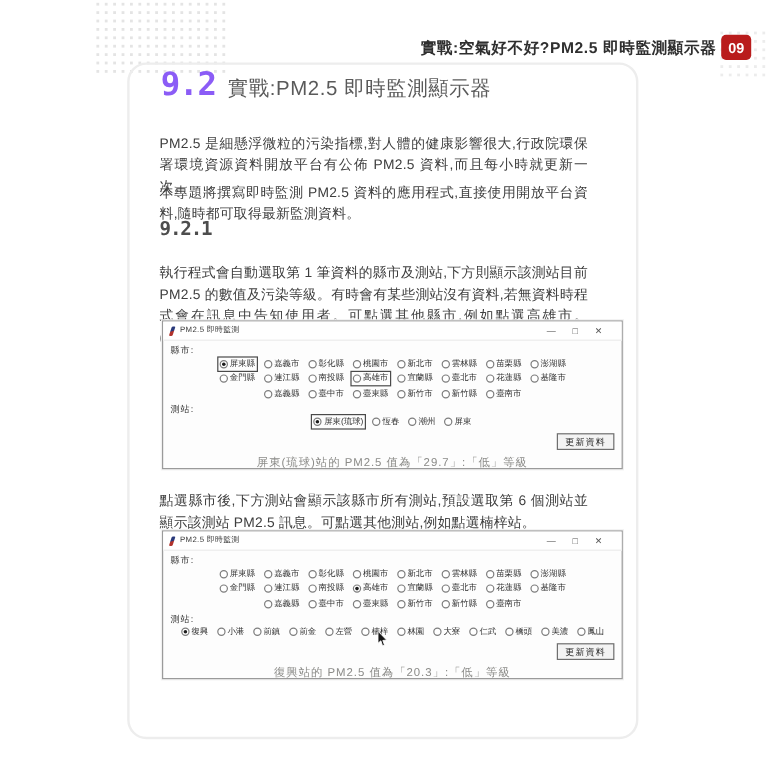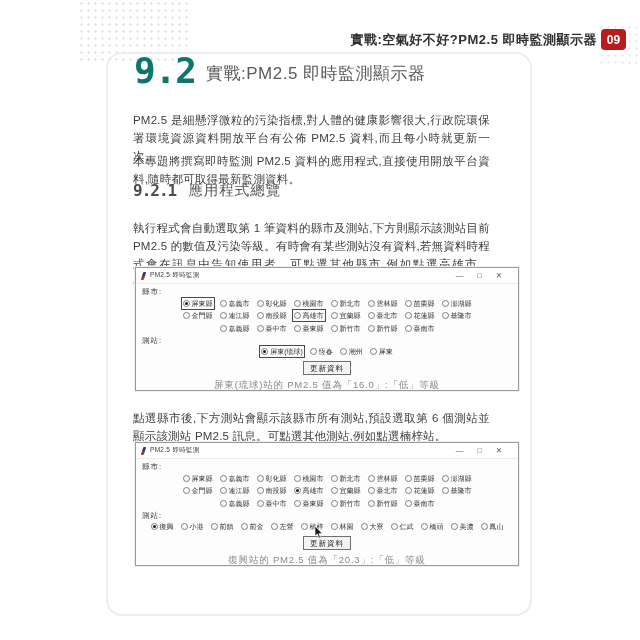--- a/index.html
+++ b/index.html
@@ -16,22 +16,22 @@
   .header-title{font-size:13px;font-weight:bold;color:#2f2f2f;letter-spacing:.5px;}
   .chapter-badge{background:#b91c1c;color:#fff;font-size:12px;font-weight:bold;
                  width:25px;height:21px;border-radius:4px;display:flex;
                  align-items:center;justify-content:center;}
 
   
   .card{position:absolute;left:106px;top:52px;width:422px;height:560px;
         border:2px solid #ededed;border-radius:16px;}
 
   .section-header{position:absolute;left:134px;top:56px;display:flex;align-items:flex-end;gap:10px;}
-  .section-number{font-family:"DejaVu Sans Mono",monospace;font-size:36px;font-weight:bold;
-                  color:#0f766e;letter-spacing:-1px;line-height:30px;}
+  .section-number{font-family:"DejaVu Sans Mono",monospace;font-size:27px;font-weight:bold;
+                  color:#8b5cf6;letter-spacing:-1px;line-height:30px;}
   .section-title{font-size:17px;color:#5a5a5a;line-height:24px;letter-spacing:.5px;}
 
   .para{position:absolute;left:133px;width:357px;font-size:11.5px;line-height:18px;
         text-align:justify;color:#3e3e3e;letter-spacing:.2px;}
   #p1{top:99px;} #p2{top:140px;} #p3{top:207px;} #p4{top:397px;}
 
   .subsection-header{position:absolute;left:133px;top:181px;display:flex;align-items:flex-start;gap:12px;}
   .subsection-number{font-family:"DejaVu Sans Mono",monospace;font-size:16px;font-weight:bold;
                      color:#4d4d4d;letter-spacing:-1px;}
   .subsection-title{font-size:14.5px;color:#555;letter-spacing:1px;}
@@ -52,21 +52,21 @@
   .winbody{padding:2px 6px 0 6px;}
   .flabel{text-align:left;font-size:7.5px;color:#333;line-height:11px;letter-spacing:1px;}
   .radio-row{display:flex;justify-content:center;align-items:center;height:12.5px;}
   .radio-item{display:inline-flex;align-items:center;gap:2px;margin:0 3.5px;position:relative;}
   .rc{width:5px;height:5px;border:1px solid #7d7d7d;border-radius:50%;background:#fff;
       position:relative;flex:none;}
   .rc.sel::after{content:"";position:absolute;left:1px;top:1px;width:3px;height:3px;
                  border-radius:50%;background:#1d1d1d;}
   .rl{font-size:7px;color:#2e2e2e;line-height:9px;white-space:nowrap;}
   .radio-item.boxed{outline:1px solid #4a4a4a;outline-offset:1px;}
-  .btnrow{display:flex;justify-content:center;margin-top:3px;}
+  .btnrow{display:flex;justify-content:flex-end;margin-top:3px;}
   .updbtn{font-family:inherit;font-size:7.5px;color:#1f1f1f;background:#f3f3f3;
           border:1px solid #6f6f6f;padding:1.5px 6px;line-height:9px;letter-spacing:1px;}
   .msg{text-align:center;font-size:9.5px;color:#8b8b88;margin-top:4px;letter-spacing:.8px;}
   .cursor{position:absolute;left:60%;top:4px;z-index:3;}
 
   
   .page-pill{position:absolute;left:497px;top:604px;width:44px;height:17px;border-radius:9px;
              background:#6f6f6f;color:#f4f4f4;font-size:9.5px;font-weight:bold;
              display:flex;align-items:center;justify-content:center;letter-spacing:1px;margin-top:40px;}
 </style>
@@ -86,21 +86,20 @@
 <div class="section-header">
   <span class="section-number">9.2</span>
   <span class="section-title">實戰:PM2.5 即時監測顯示器</span>
 </div>
 
 <p class="para" id="p1">PM2.5 是細懸浮微粒的污染指標,對人體的健康影響很大,行政院環保署環境資源資料開放平台有公佈 PM2.5 資料,而且每小時就更新一次。</p>
 <p class="para" id="p2">本專題將撰寫即時監測 PM2.5 資料的應用程式,直接使用開放平台資料,隨時都可取得最新監測資料。</p>
 
 <div class="subsection-header">
   <span class="subsection-number">9.2.1</span>
-  <span class="subsection-title">應用程式總覽</span>
 </div>
 
 <p class="para" id="p3">執行程式會自動選取第 1 筆資料的縣市及測站,下方則顯示該測站目前 PM2.5 的數值及污染等級。有時會有某些測站沒有資料,若無資料時程式會在訊息中告知使用者。可點選其他縣市,例如點選高雄市。(&lt;tkpm25csv.py)</p>
 
 <div class="tkwin" id="win1">
   <div class="titlebar">
     <span class="tkicon"></span>
     <span class="tktitle">PM2.5 即時監測</span>
     <span class="controls">
       <span class="ctrl">—</span>
@@ -221,21 +220,21 @@
           <span class="rl">潮州</span>
         </span>
         <span class="radio-item">
           <span class="rc"></span>
           <span class="rl">屏東</span>
         </span>
       </div>
     <div class="btnrow">
       <button class="updbtn">更新資料</button>
     </div>
-    <div class="msg">屏東(琉球)站的 PM2.5 值為「16.0」:「低」等級</div>
+    <div class="msg">屏東(琉球)站的 PM2.5 值為「29.7」:「低」等級</div>
   </div>
 </div>
 
 <p class="para" id="p4">點選縣市後,下方測站會顯示該縣市所有測站,預設選取第 6 個測站並顯示該測站 PM2.5 訊息。可點選其他測站,例如點選楠梓站。</p>
 
 <div class="tkwin" id="win2">
   <div class="titlebar">
     <span class="tkicon"></span>
     <span class="tktitle">PM2.5 即時監測</span>
     <span class="controls">

